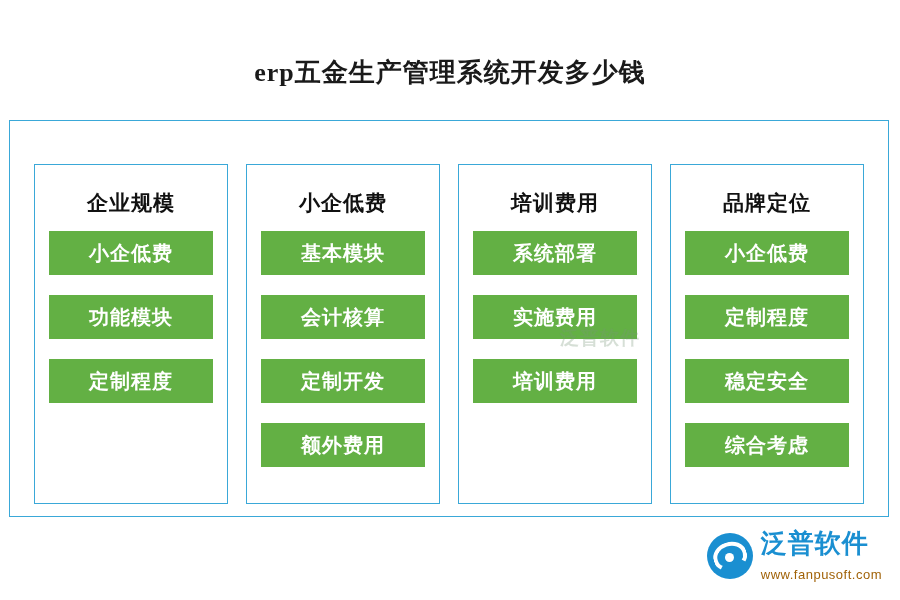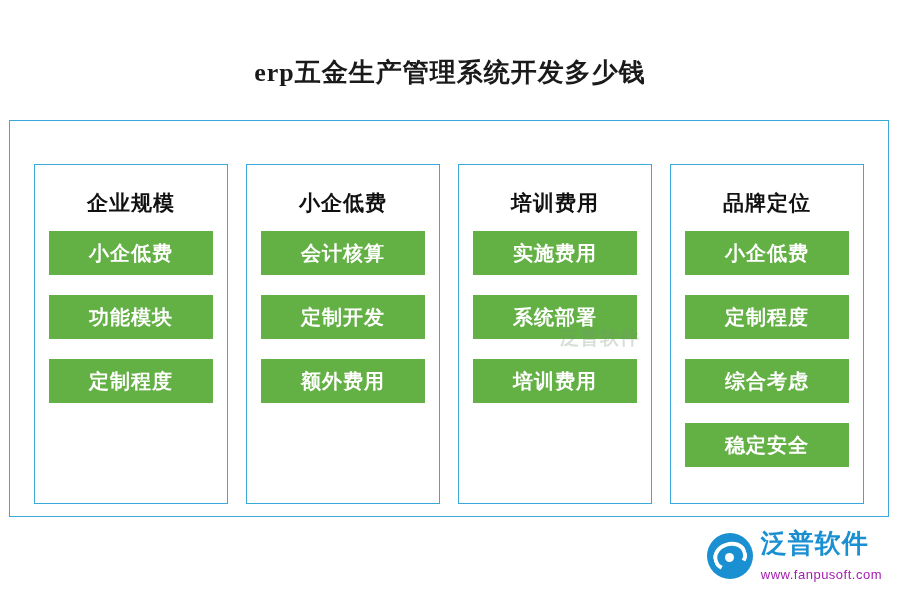--- a/index.html
+++ b/index.html
@@ -151,21 +151,21 @@
     font-family: "Liberation Serif", serif;
     font-size: 26px;
     font-weight: bold;
     color: #1a8fd1;
     line-height: 1.05;
     letter-spacing: 1px;
   }
   .logo-url {
     font-family: "Liberation Sans", sans-serif;
     font-size: 13px;
-    color: #a21caf;
+    color: #a16207;
     letter-spacing: 0.5px;
     margin-top: 10px;
   }
 </style>
 </head>
 <body>
 
 <div class="page">
 
   <div class="title">erp五金生产管理系统开发多少钱</div>
@@ -176,38 +176,39 @@
 
     <div class="column">
       <div class="col-title">企业规模</div>
       <div class="cell">小企低费</div>
       <div class="cell">功能模块</div>
       <div class="cell">定制程度</div>
     </div>
 
     <div class="column">
       <div class="col-title">小企低费</div>
+      <div class="cell">基本模块</div>
       <div class="cell">会计核算</div>
       <div class="cell">定制开发</div>
       <div class="cell">额外费用</div>
     </div>
 
     <div class="column">
       <div class="col-title">培训费用</div>
+      <div class="cell">系统部署</div>
       <div class="cell">实施费用</div>
-      <div class="cell">系统部署</div>
       <div class="cell">培训费用</div>
     </div>
 
     <div class="column">
       <div class="col-title">品牌定位</div>
       <div class="cell">小企低费</div>
       <div class="cell">定制程度</div>
+      <div class="cell">稳定安全</div>
       <div class="cell">综合考虑</div>
-      <div class="cell">稳定安全</div>
     </div>
 
   </div>
 
   <div class="watermark">泛普软件</div>
 
   <div class="logo">
     <div class="logo-mark">
       <div class="swoosh"></div>
       <div class="dot"></div>

